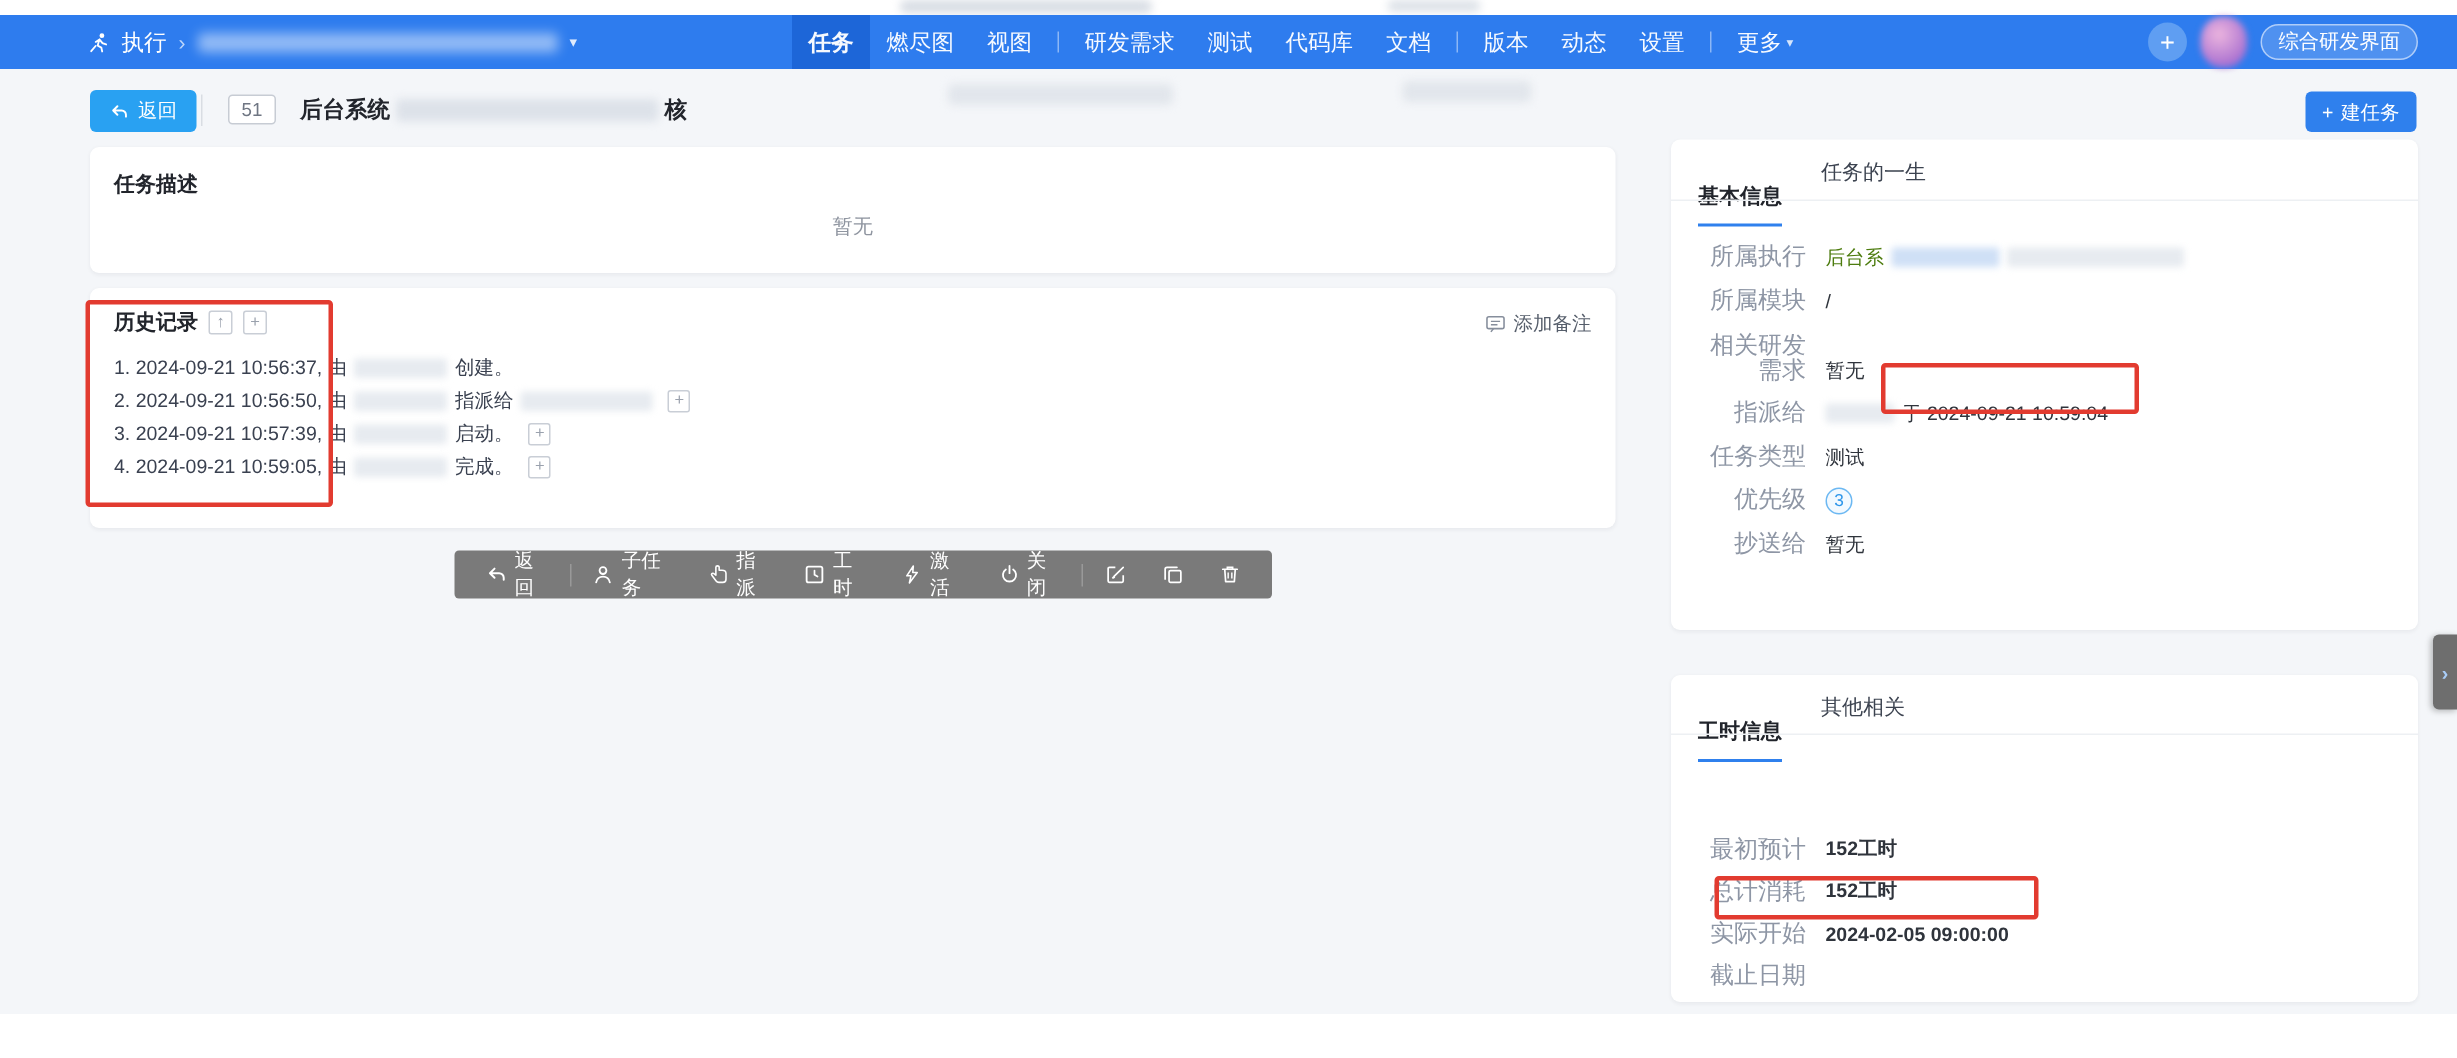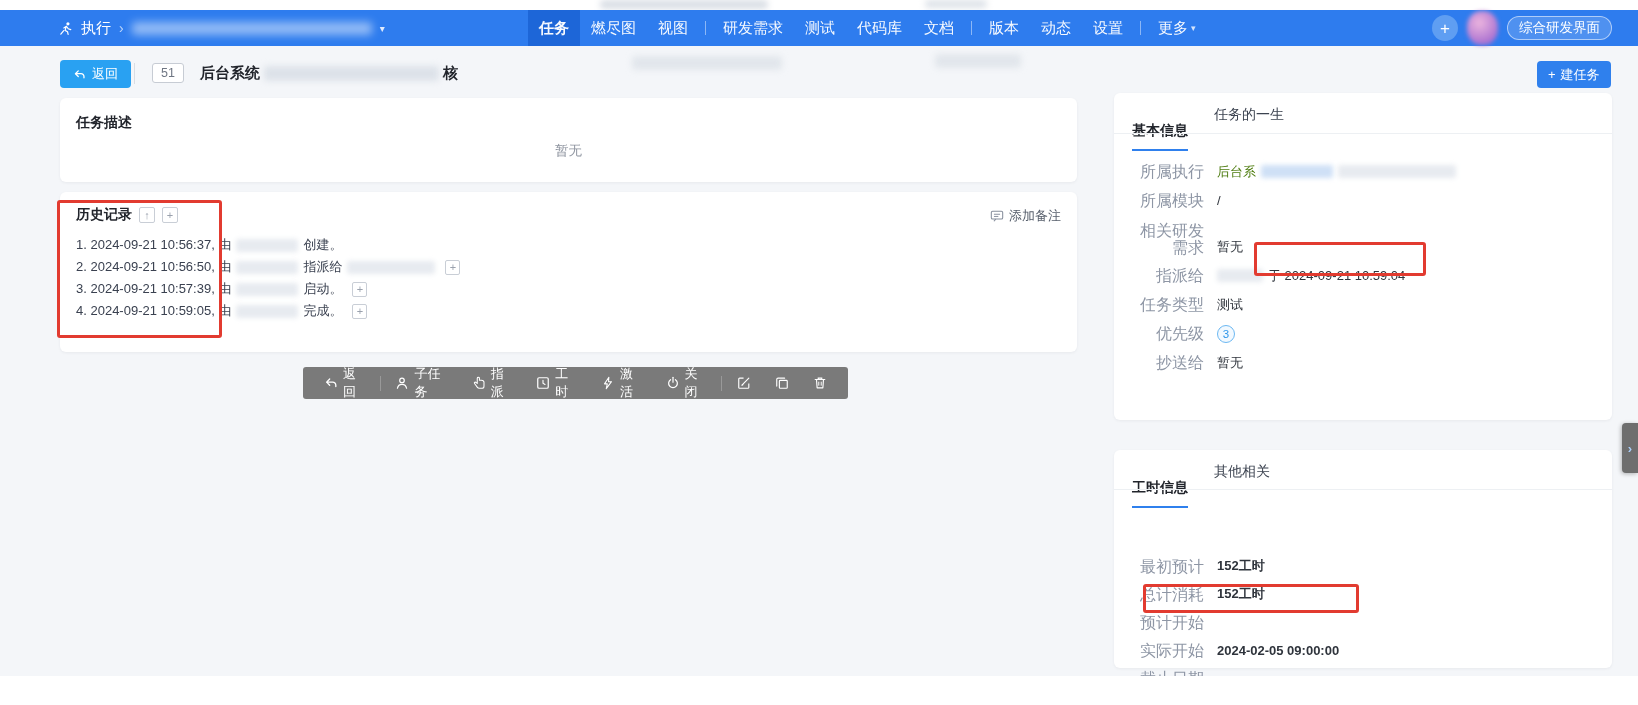--- a/index.html
+++ b/index.html
@@ -366,24 +366,20 @@
   <div class="info-rows" style="top:44px;position:relative;">
     <div class="irow">
       <span class="lbl">最初预计</span>
       <span class="val" style="font-weight:bold;">152工时</span>
     </div>
     <div class="irow">
       <span class="lbl">总计消耗</span>
       <span class="val" style="font-weight:bold;">152工时</span>
     </div>
     <div class="irow">
-      <span class="lbl">预计开始</span>
-      <span class="val"></span>
-    </div>
-    <div class="irow">
       <span class="lbl">实际开始</span>
       <span class="val" style="font-weight:bold;">2024-02-05 09:00:00</span>
     </div>
     <div class="irow">
       <span class="lbl">截止日期</span>
       <span class="val"></span>
     </div>
   </div>
 </div>
 

